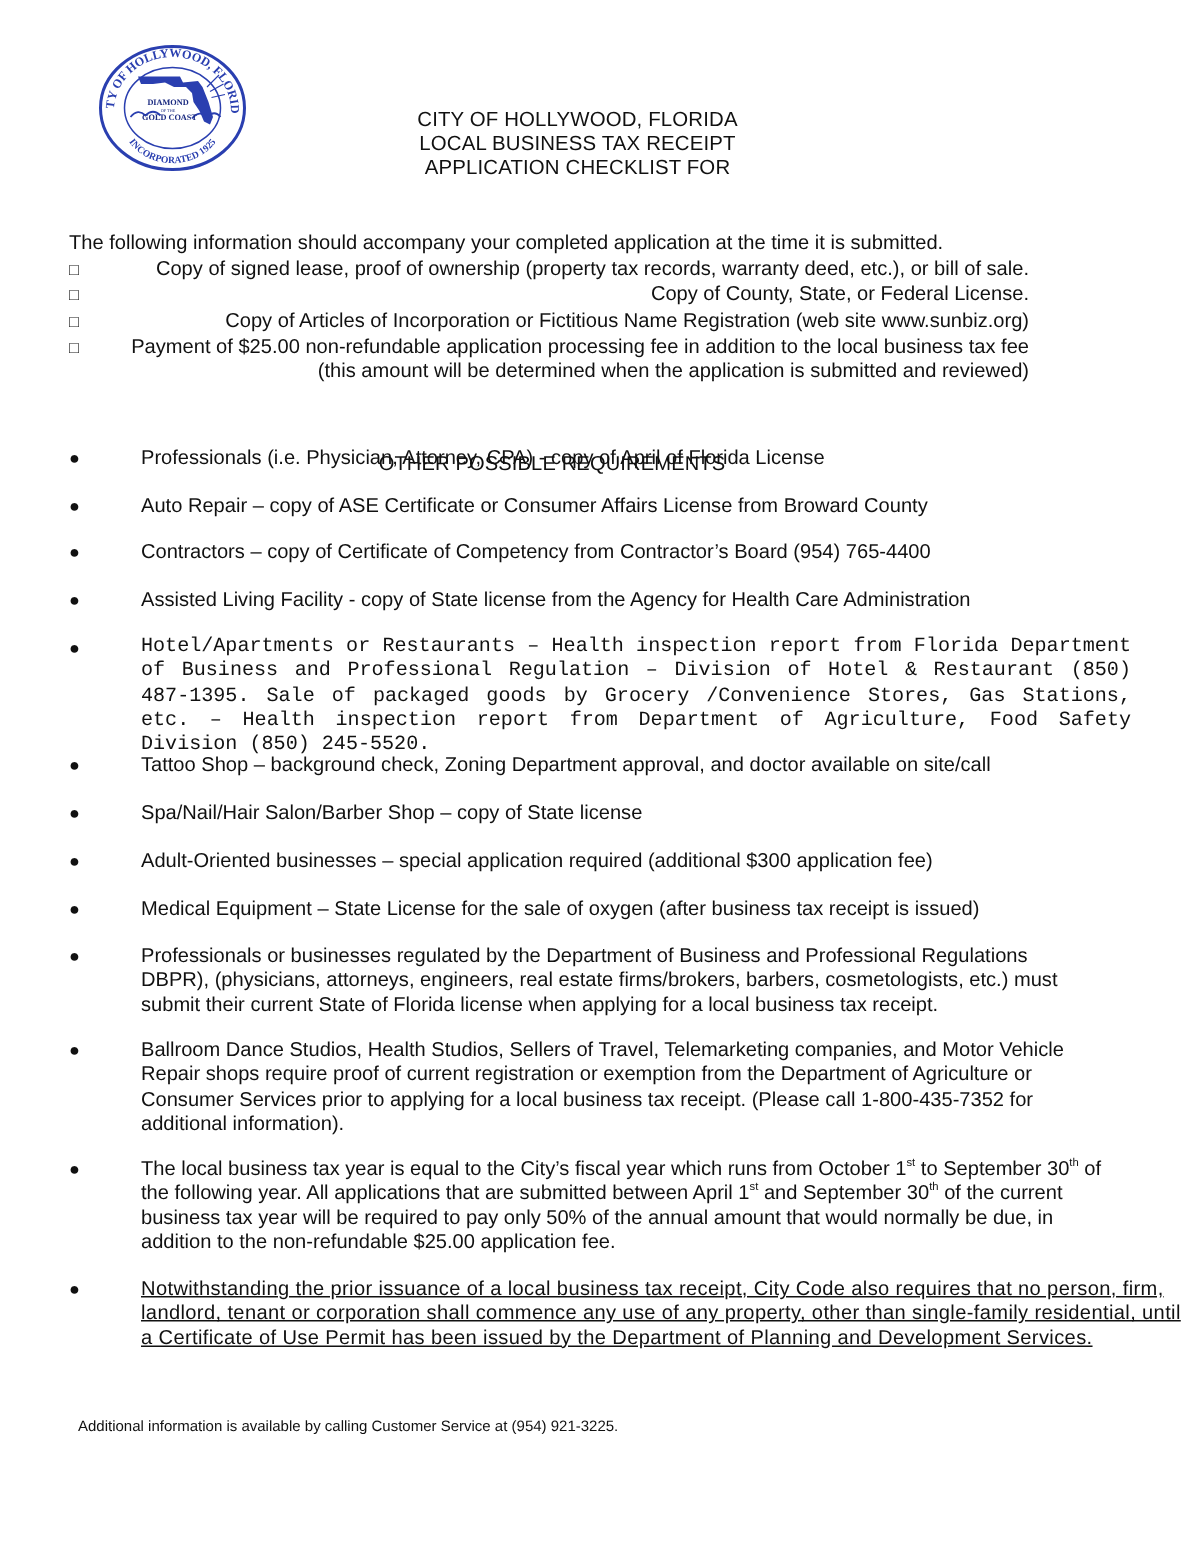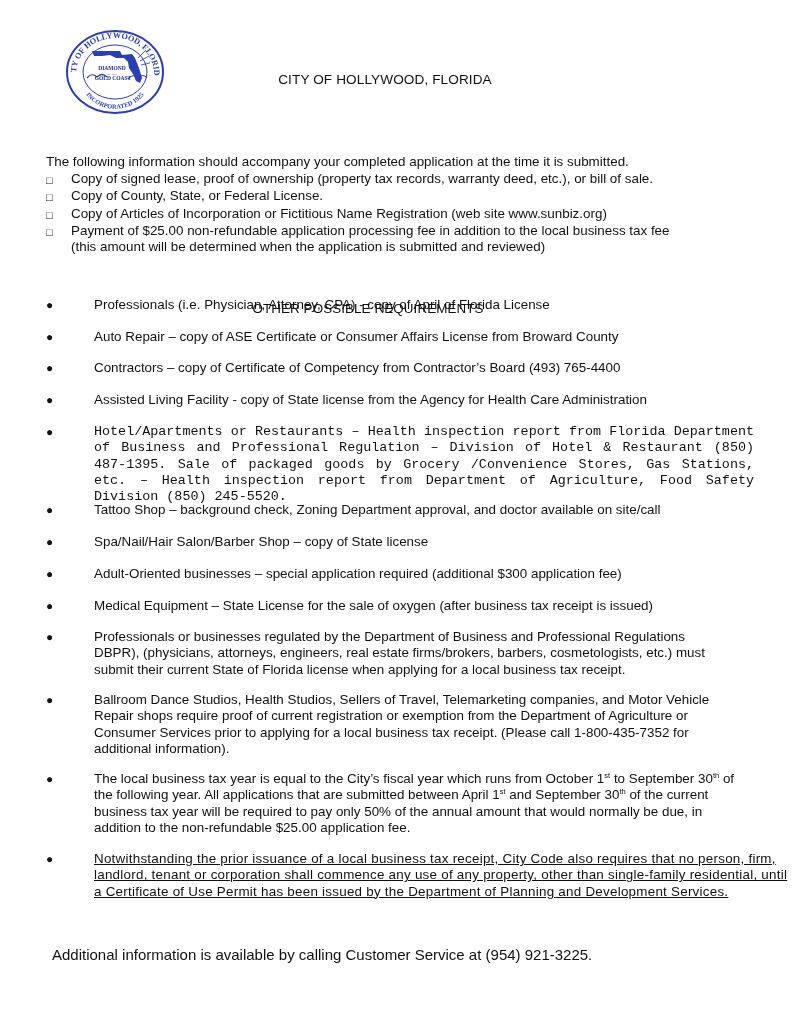--- a/index.html
+++ b/index.html
@@ -10,31 +10,31 @@
   .seal { position: absolute; left: 62px; top: 28px; width: 106px; height: 86px; }
   .title-block {
     position: absolute; left: 160px; top: 72px; width: 450px;
     text-align: center; font-size: 13.6px; line-height: 16.2px; letter-spacing: 0.1px;
   }
   .title-block div { white-space: nowrap; }
   .intro { position: absolute; left: 46px; top: 154px; font-size: 13.4px; line-height: 16.3px; text-align: right; }
   .checklist { position: absolute; left: 46px; top: 171px; width: 640px; font-size: 13.4px; line-height: 16.3px; }
   .check-item { display: flex; }
   .check-box { width: 25px; flex: none; font-size: 11px; padding-top: 1px; }
-  .check-text { flex: 1; }
+  .check-text { flex: 1; text-align: right; }
   .other-heading {
     position: absolute; left: 0; top: 264px; width: 736px; text-align: center;
     font-size: 13.4px; letter-spacing: 0.1px; margin-top: 37px;
   }
   .req { position: absolute; left: 46px; display: flex; font-size: 13.4px; line-height: 16.3px; }
   .bullet { width: 48px; flex: none; font-size: 12px; }
   .req-text { flex: 1; }
   .justify { text-align: justify; font-family: Liberation Mono, monospace; }
   sup { font-size: 7.5px; line-height: 0; }
-  .footer { position: absolute; left: 52px; top: 946px; font-size: 15px; }
+  .footer { position: absolute; left: 52px; top: 946px; font-size: 10px; }
 </style>
 </head>
 <body>
 
 <svg class="seal" viewBox="0 0 106 86">
   <defs>
     <path id="arcTop" d="M 14 46 A 39 36 0 0 1 92 46"></path>
     <path id="arcBot" d="M 20 58 A 34 30 0 0 0 86 58"></path>
   </defs>
   <ellipse cx="53" cy="44" rx="48" ry="41" fill="#ffffff" stroke="#2a3fb0" stroke-width="2"></ellipse>
@@ -49,20 +49,22 @@
   <path d="M76 30 L84 22 M78 33 L87 28 M79 37 L88 35" stroke="#2a3fb0" stroke-width="0.8"></path>
   <path d="M25 50 Q30 44 35 49 Q40 44 45 49" stroke="#2a3fb0" stroke-width="1.2" fill="none"></path>
   <path d="M66 51 Q71 45 76 50 Q81 45 85 50" stroke="#2a3fb0" stroke-width="1.2" fill="none"></path>
   <text x="50" y="42" font-size="5.5" font-weight="bold" text-anchor="middle" fill="#1a2a80" font-family="Liberation Serif, serif">DIAMOND</text>
   <text x="50" y="46.5" font-size="2.8" text-anchor="middle" fill="#1a2a80" font-family="Liberation Serif, serif">OF THE</text>
   <text x="51" y="52" font-size="5.5" font-weight="bold" text-anchor="middle" fill="#1a2a80" font-family="Liberation Serif, serif">GOLD COAST</text>
 </svg>
 
 <div class="title-block">
   <div>CITY OF HOLLYWOOD, FLORIDA</div>
+  <div>LOCAL BUSINESS TAX RECEIPT</div>
+  <div>APPLICATION CHECKLIST FOR</div>
 </div>
 
 <div class="intro">The following information should accompany your completed application at the time it is submitted.</div>
 
 <div class="checklist">
   <div class="check-item">
     <span class="check-box">□</span>
     <span class="check-text">Copy of signed lease, proof of ownership (property tax records, warranty deed, etc.), or bill of sale.</span>
   </div>
   <div class="check-item">
@@ -84,21 +86,21 @@
 <div class="req" style="top:297px; width:720px;">
   <span class="bullet">●</span>
   <span class="req-text">Professionals (i.e. Physician, Attorney, CPA) - copy of April of Florida License</span>
 </div>
 <div class="req" style="top:329px; width:720px;">
   <span class="bullet">●</span>
   <span class="req-text">Auto Repair – copy of ASE Certificate or Consumer Affairs License from Broward County</span>
 </div>
 <div class="req" style="top:360px; width:720px;">
   <span class="bullet">●</span>
-  <span class="req-text">Contractors – copy of Certificate of Competency from Contractor’s Board (493) 765-4400</span>
+  <span class="req-text">Contractors – copy of Certificate of Competency from Contractor’s Board (954) 765-4400</span>
 </div>
 <div class="req" style="top:392px; width:720px;">
   <span class="bullet">●</span>
   <span class="req-text">Assisted Living Facility - copy of State license from the Agency for Health Care Administration</span>
 </div>
 <div class="req" style="top:424px; width:708px;">
   <span class="bullet">●</span>
   <span class="req-text justify">Hotel/Apartments or Restaurants – Health inspection report from Florida Department of Business and Professional Regulation – Division of Hotel &amp; Restaurant (850) 487-1395. Sale of packaged goods by Grocery /Convenience Stores, Gas Stations, etc. – Health inspection report from Department of Agriculture, Food Safety Division (850) 245-5520.</span>
 </div>
 <div class="req" style="top:502px; width:720px;">

